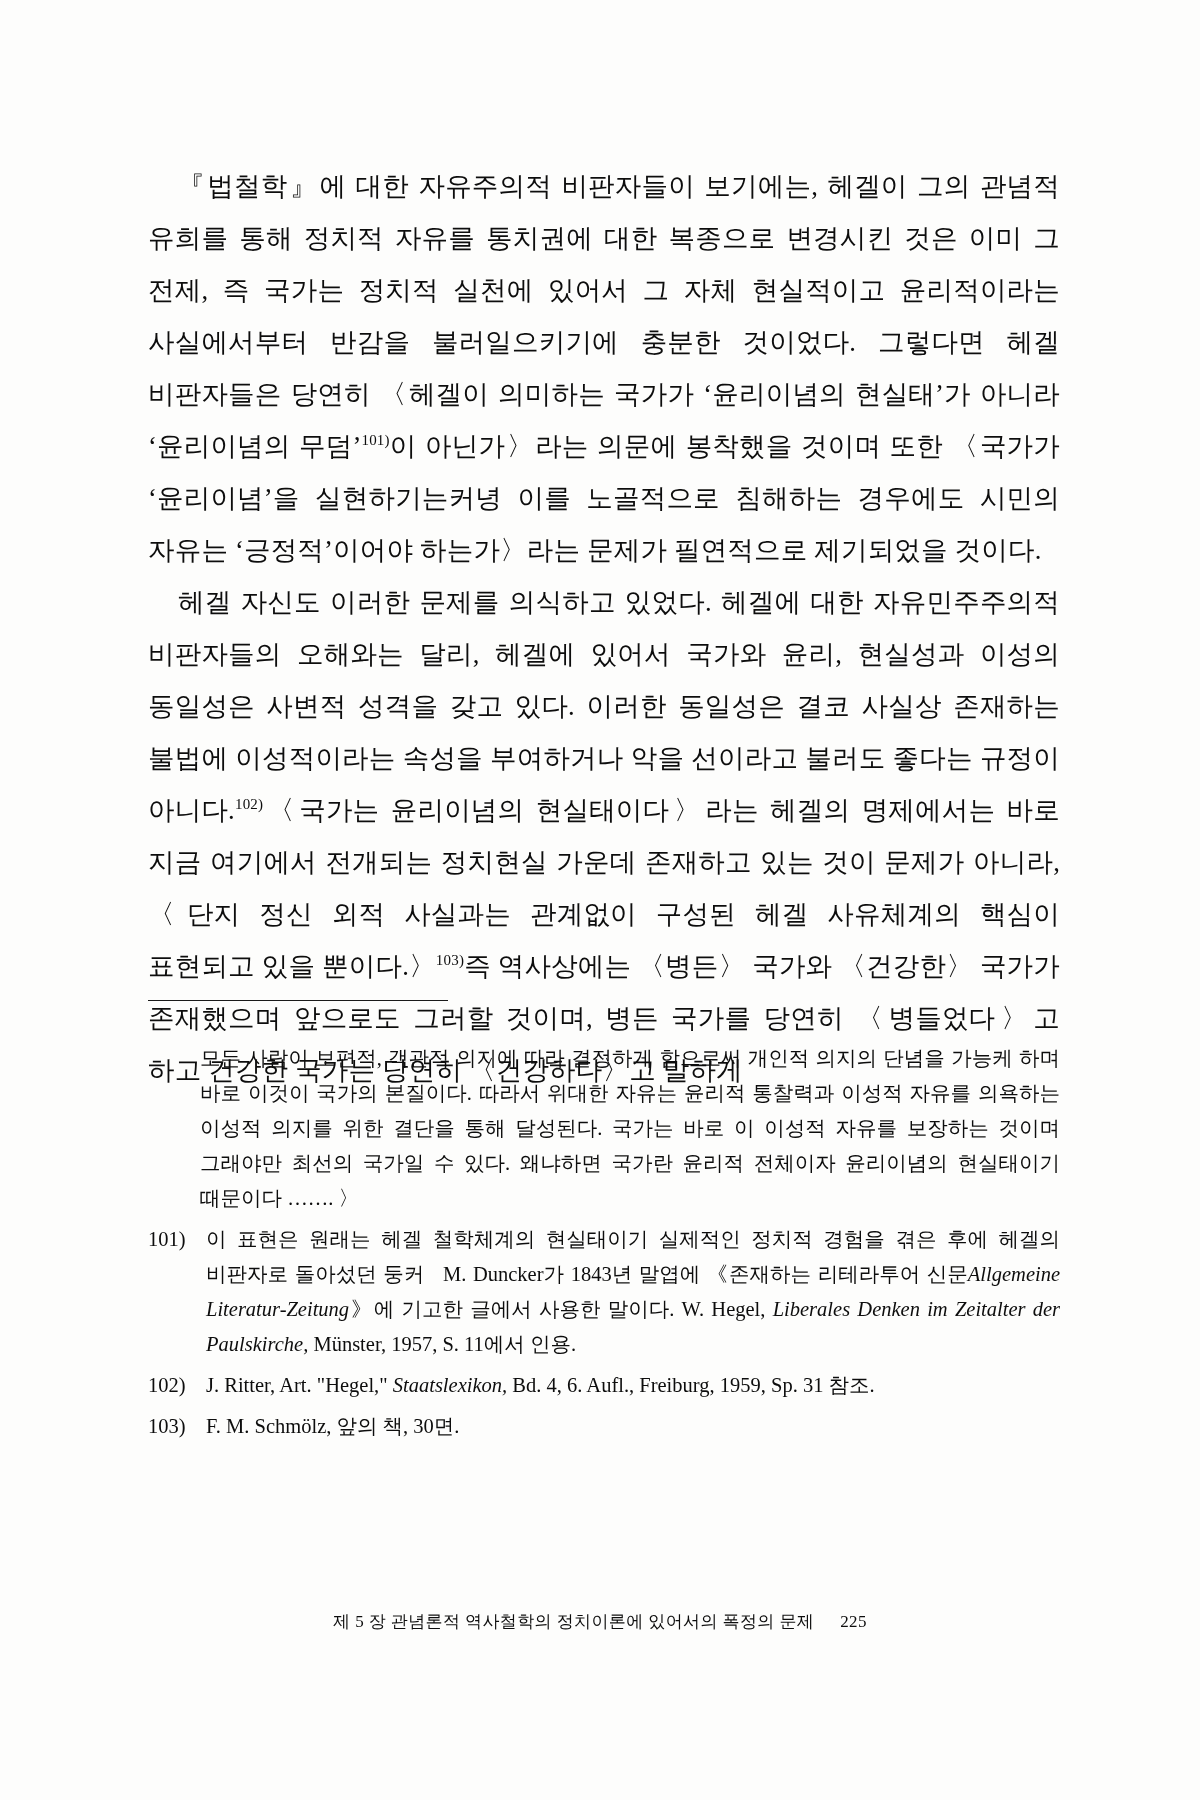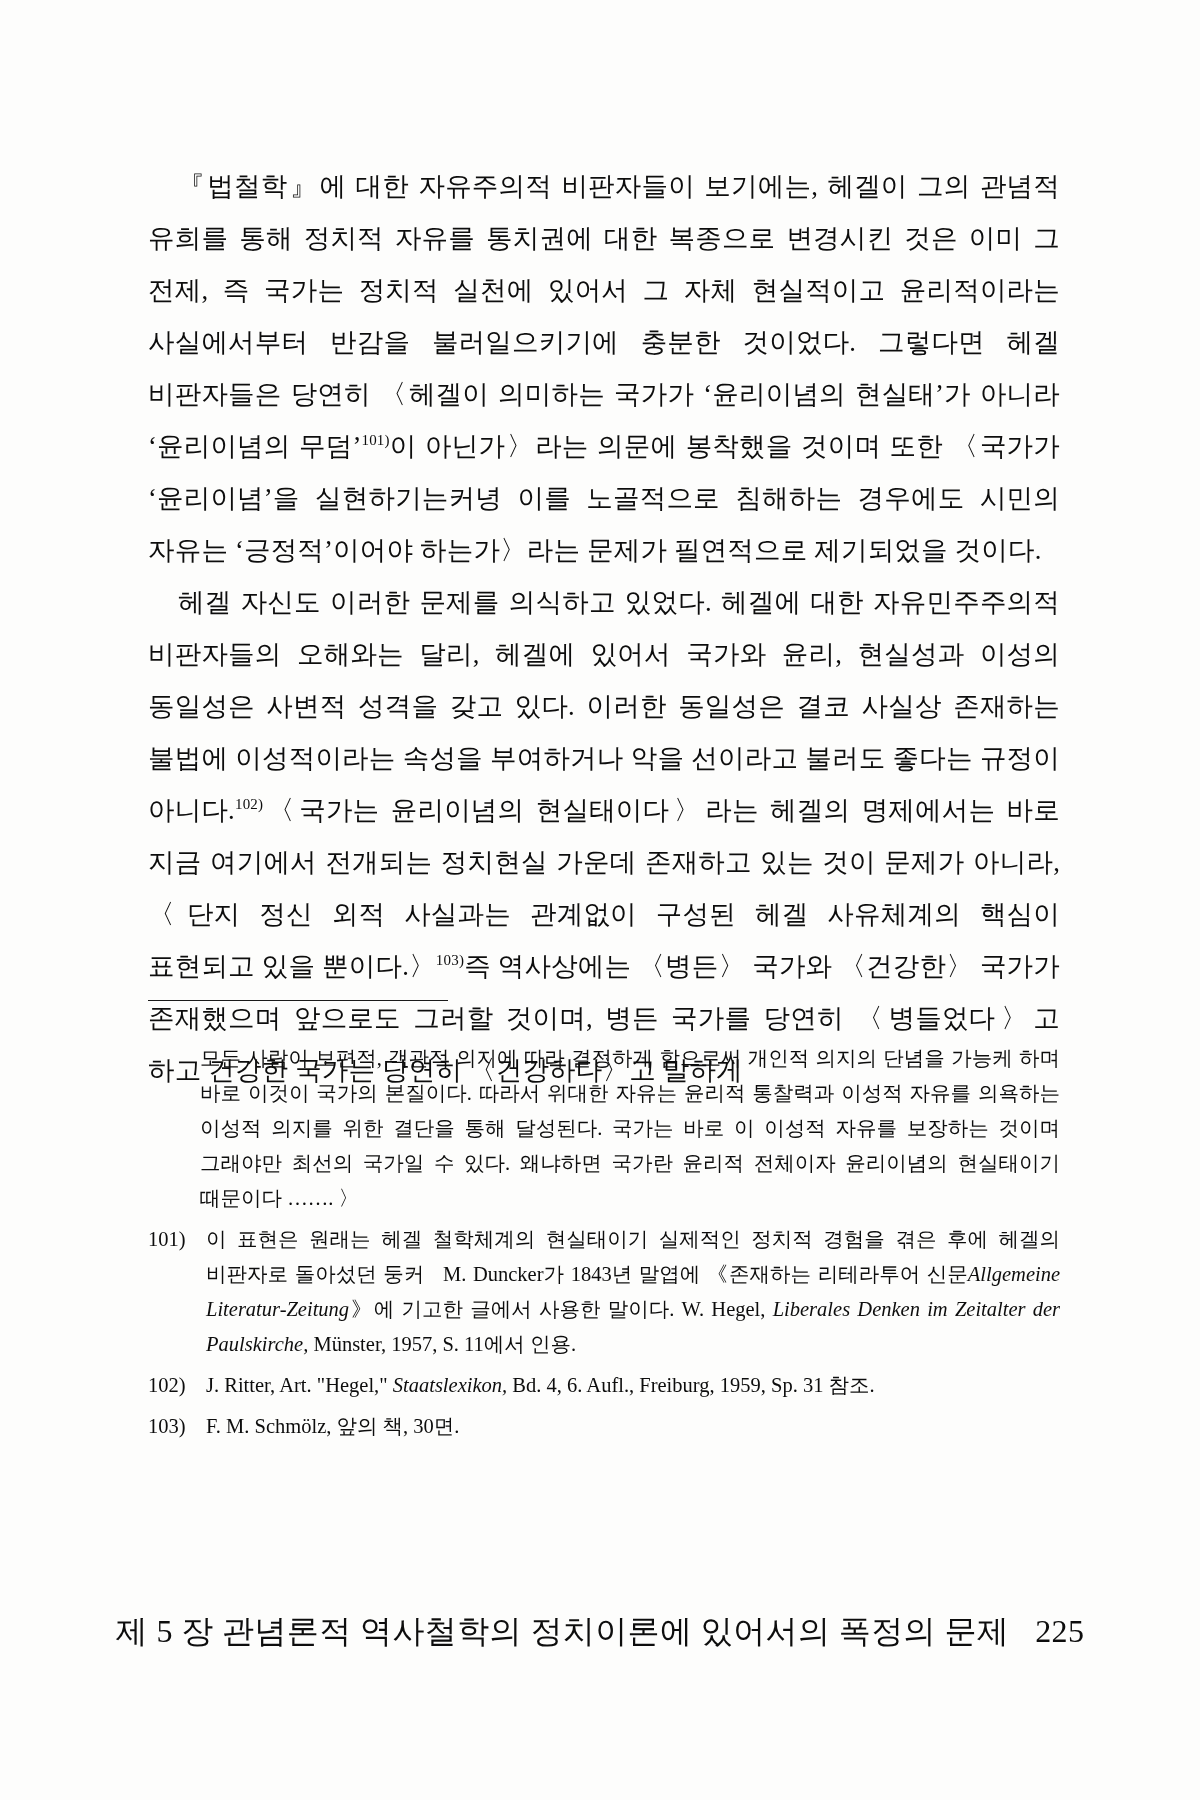--- a/index.html
+++ b/index.html
@@ -88,21 +88,21 @@
     font-family: "Liberation Serif", serif;
   }
   .it { font-style: italic; }
   .lat { font-family: "Liberation Serif", serif; }
   .footer {
     position: absolute;
     left: 0;
     top: 1610px;
     width: 1200px;
     text-align: center;
-    font-size: 32px;
+    font-size: 17px;
     letter-spacing: 0.4px;
   }
   .footer .pnum {
     display: inline-block;
     margin-left: 26px;
     font-family: "Liberation Serif", serif;
   }
   .nb { white-space: nowrap; margin-left: 12px; }
 </style>
 </head>

